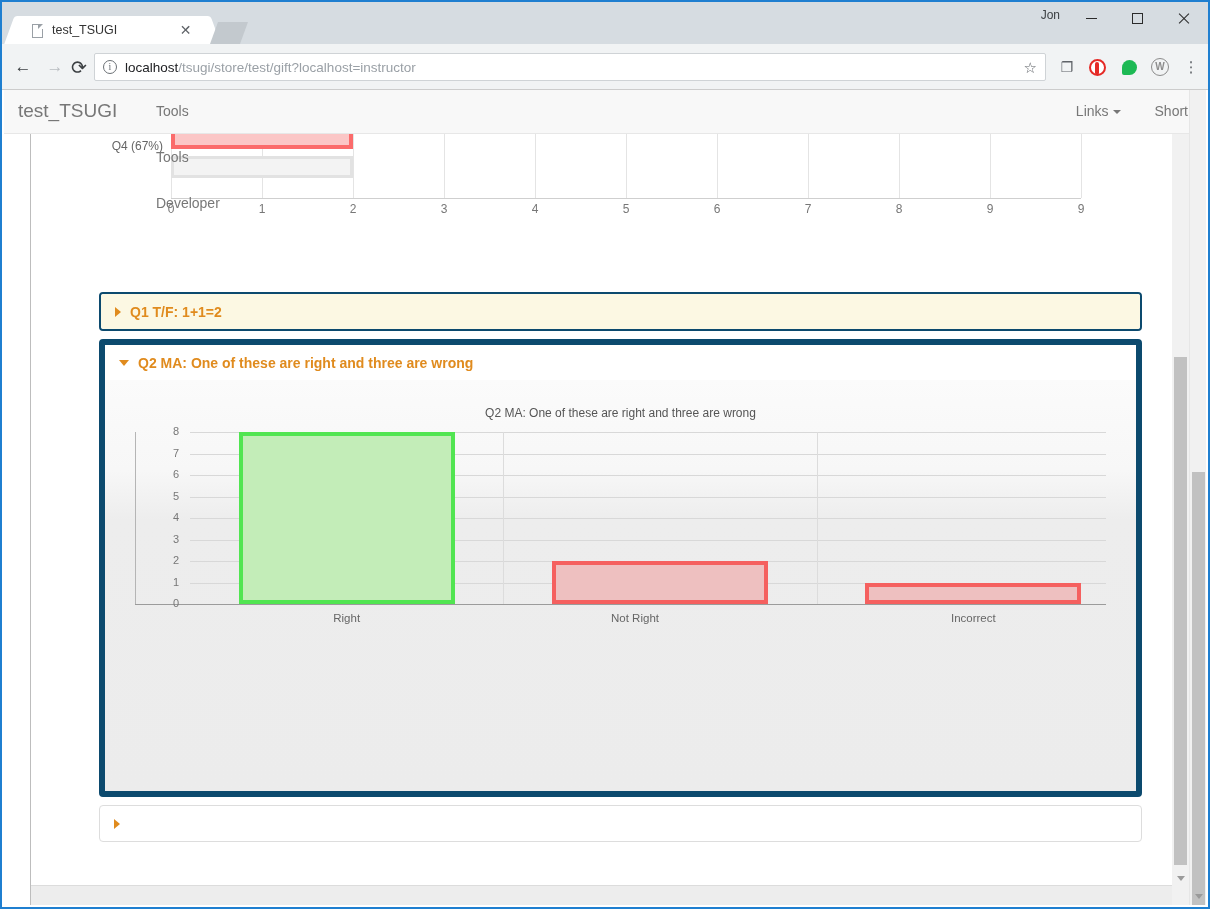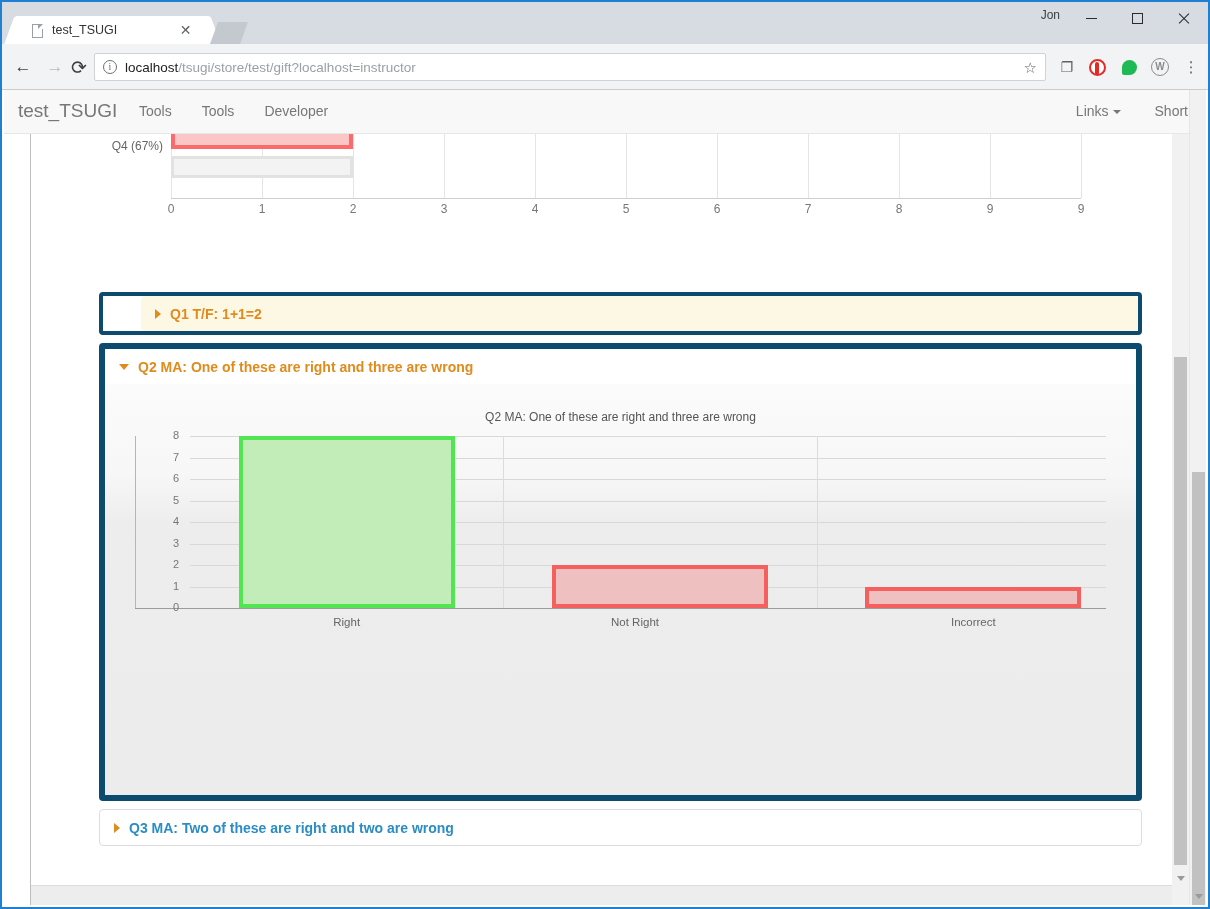--- a/index.html
+++ b/index.html
@@ -147,21 +147,21 @@
   
   .navbar{
     position:absolute; left:0; top:0; right:0; height:44px;
     background:#f8f8f8; border-bottom:1px solid #e7e7e7;
     z-index:30;
   }
   .brand{
     position:absolute; left:14px; top:10px;
     font-size:19px; color:#777777;
   }
-  .nav-links{ position:absolute; left:135px; top:13px; display:flex; gap:30px;}
+  .nav-links{ position:absolute; left:152px; top:13px; display:flex; gap:30px;flex-direction:column;}
   .nav-links a, .nav-right a{
     color:#777777; font-size:14px; text-decoration:none; cursor:pointer;
   }
   .nav-right{ position:absolute; right:18px; top:13px; display:flex; gap:34px;}
   .caret{
     display:inline-block; width:0; height:0; margin-left:4px;
     vertical-align:middle;
     border-left:4px solid transparent; border-right:4px solid transparent;
     border-top:4px solid #777777;
   }
@@ -242,21 +242,21 @@
   .hc-ticks span{
     position:absolute; top:0; transform:translateX(-50%);
     font-size:12px; color:#777;
   }
 
   
   .accordion{ margin:58px 30px 0 68px; }
   .panel{
     border-radius:4px; margin-bottom:8px; background:#ffffff;
   }
-  .panel-warning{ border:4px solid #0c4a6e;padding-left:38px; }
+  .panel-warning{ border:2px solid #0c4a6e; }
   .panel-warning .panel-head{
     background:#fcf8e3; border-radius:3px;
   }
   .panel-open{ border:6px solid #0c4a6e; }
   .panel-plain{ border:1px solid #dddddd; }
   .panel-head{
     height:35px; display:flex; align-items:center; padding-left:14px;
     cursor:pointer;
   }
   .panel-plain .panel-head{ height:35px; }
@@ -494,21 +494,20 @@
                     <div class="vc-xlab" style="left: 500px;">Not Right</div>
                     <div class="vc-xlab" style="left: 838.333px;">Incorrect</div>
                   </div>
               </div>
             </div>
           </div>
 
           <div class="panel panel-plain">
             <div class="panel-head">
               <span class="tri tri-right-blue"></span>
-              <span class="head-title t-blue">Q3 MA: Two of these are right and two are wrong</span>
             </div>
           </div>
 
 
         </div>
 
         <div class="footerbar"></div>
       </div>
     </div>
   </div>

